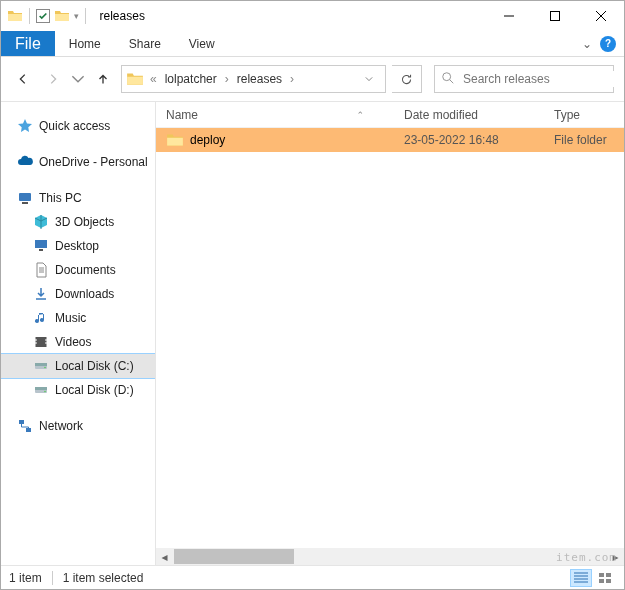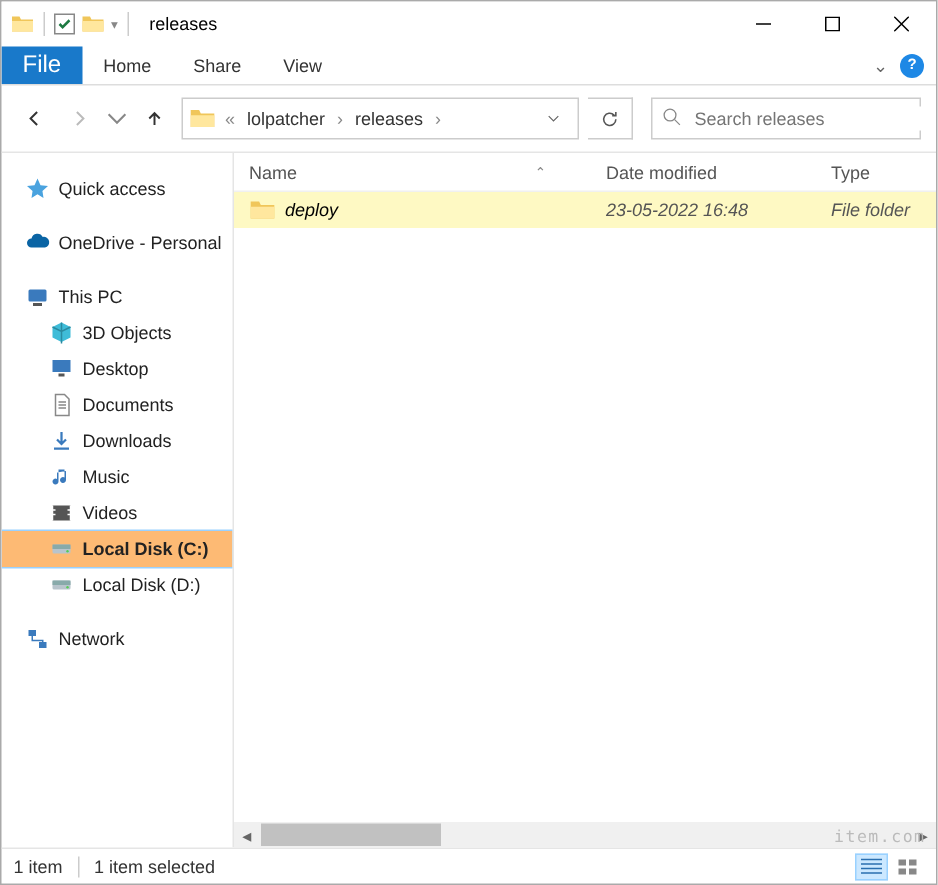--- a/index.html
+++ b/index.html
@@ -39,34 +39,34 @@
     .search input { border:none; outline:none; flex:1; font-size:12px; color:#333; }
 
     
     .main { flex:1; display:flex; overflow:hidden; border-top:1px solid #e5e5e5; }
     
     
     .tree { width:155px; border-right:1px solid #e5e5e5; padding-top:6px; overflow:hidden; }
     .titem { display:flex; align-items:center; height:24px; padding-left:20px; gap:6px; color:#222; white-space:nowrap; }
     .titem.group { padding-left:16px; margin-top:6px; }
     .titem.child { padding-left:32px; }
-    .titem.selected { background:#fdba74; outline:1px solid #99d1ff;font-weight:bold; }
+    .titem.selected { background:#e5e5e5; outline:1px solid #99d1ff; }
     .tree-spacer { height:6px; }
     .ticon { width:16px; height:16px; display:flex;align-items:center;justify-content:center; flex-shrink:0; }
     
     
     .content { flex:1; display:flex; flex-direction:column; }
     .cols { display:flex; height:26px; align-items:center; border-bottom:1px solid #f0f0f0; color:#555; padding-left:10px; }
     .col-name { flex:1; display:flex; align-items:center; gap:40px; }
     .col-sort { color:#888; font-size:9px; margin-left:auto; margin-right:40px;}
     .col-date { width:150px; }
     .col-type { width:70px; padding-right:8px;}
     .rows { flex:1; overflow:hidden; position:relative; }
     .row { display:flex; align-items:center; height:24px; padding-left:10px; }
-    .row.sel { background:#fef9c3;font-style:italic; }
+    .row.sel { background:#fdba74; }
     .row .ico { width:18px; height:18px; margin-right:6px;}
     .row .rname { flex:1; }
     .row .rdate { width:150px; color:#555;}
     .row .rtype { width:70px; color:#555; padding-right:8px;}
     
     .hscroll { height:17px; background:#f0f0f0; display:flex; align-items:center; }
     .hscroll .btn{ width:17px;height:17px;display:flex;align-items:center;justify-content:center;background:#f0f0f0;color:#666;}
     .hscroll .track{flex:1;}
     .hscroll .thumb{width:120px;height:15px;background:#c1c1c1;margin:1px;}
     

